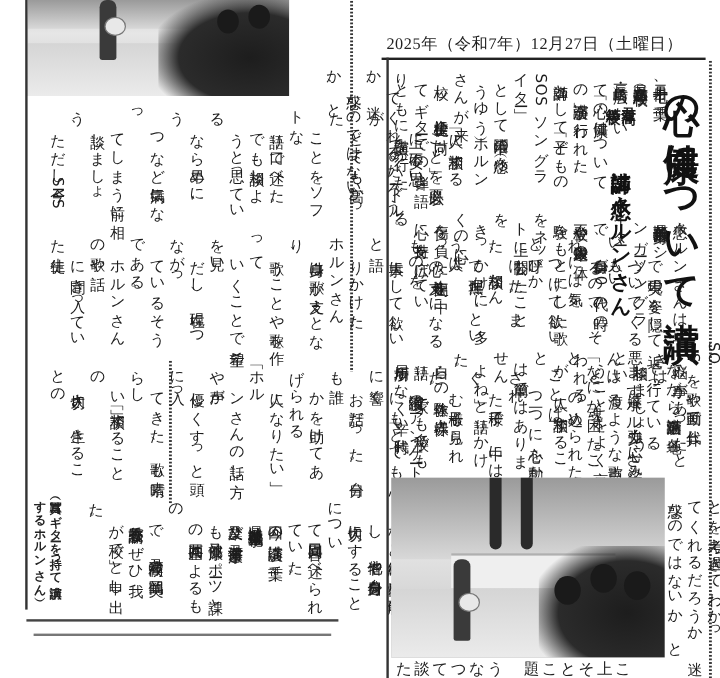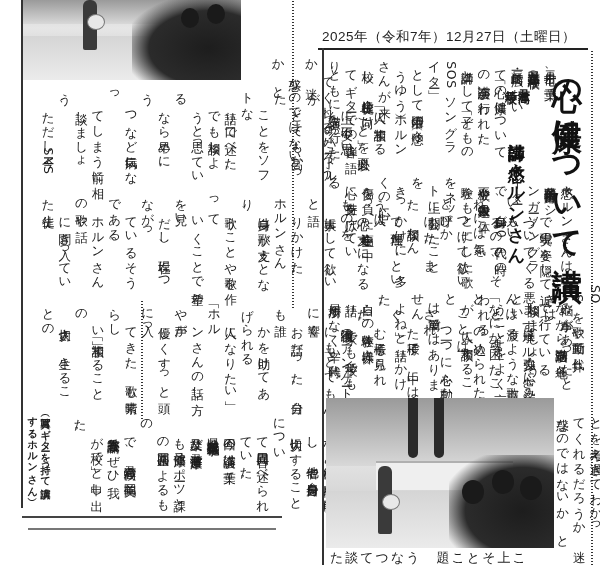--- a/index.html
+++ b/index.html
@@ -35,21 +35,21 @@
     .photo .curtain { position:absolute; top:0; width:10px; height:40%; background:#2a2a2a; border-radius:0 0 8px 8px; }
     .dotrule {
       position: absolute; width: 4px;
       background-image: radial-gradient(circle, #333 0.9px, transparent 1px);
       background-size: 4px 3px;
     }
     .hrule { position: absolute; height: 1.5px; background: #444; }
     .vrule { position: absolute; width: 1.5px; background: #333; }
     .date {
       position: absolute; top: 28px; left: 322px;
-      font-family: Liberation Sans, sans-serif;
+      font-family: Liberation Serif, serif;
       font-size: 13.5px; letter-spacing: 0.5px; color: #222;
     }
     .headline {
       position: absolute; writing-mode: vertical-rl;
       font-family: "DejaVu Serif", "Liberation Serif", serif;
       font-size: 30px; line-height: 32px; letter-spacing: 2px; font-weight: bold; color:#111;
     }
     .subhead {
       position: absolute; writing-mode: vertical-rl;
       font-family: "DejaVu Sans", "Liberation Sans", sans-serif;

